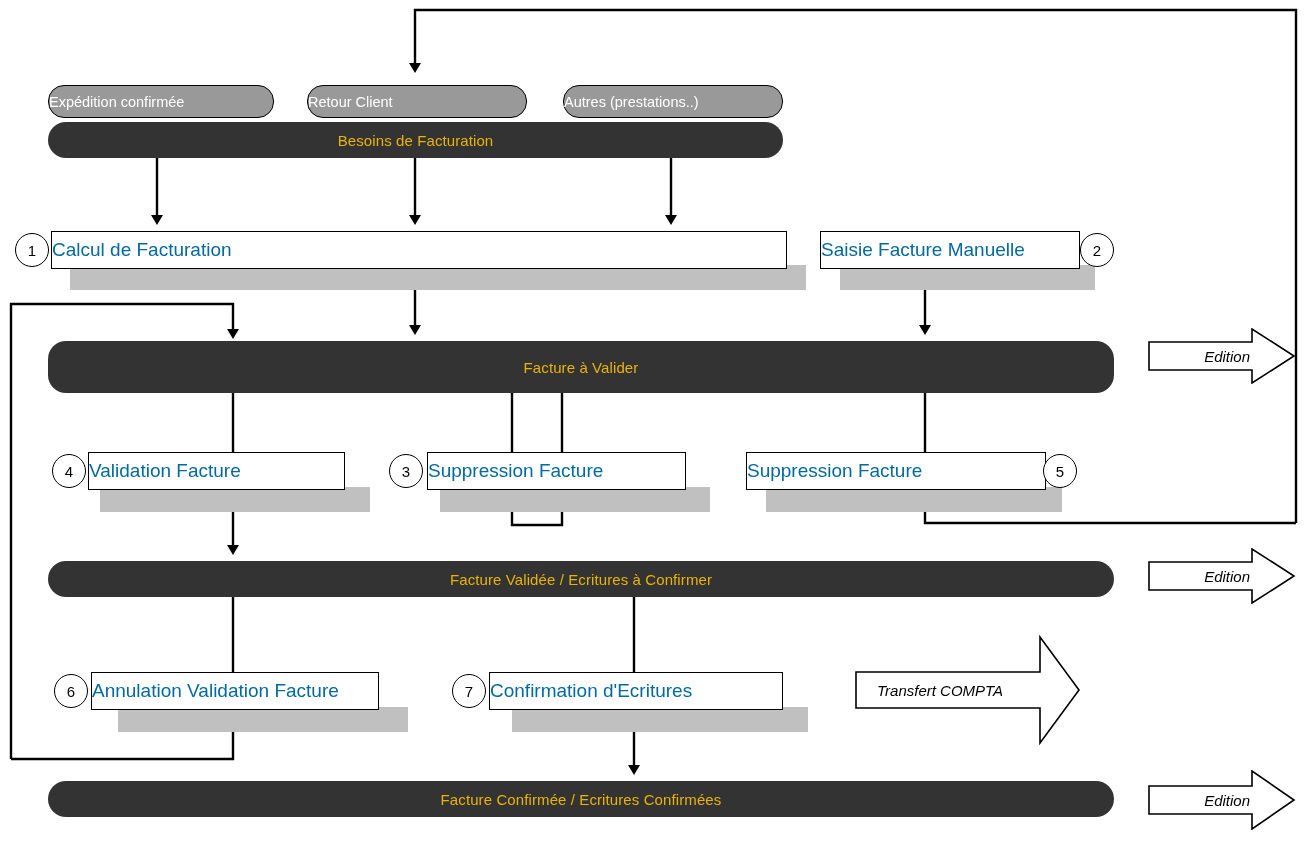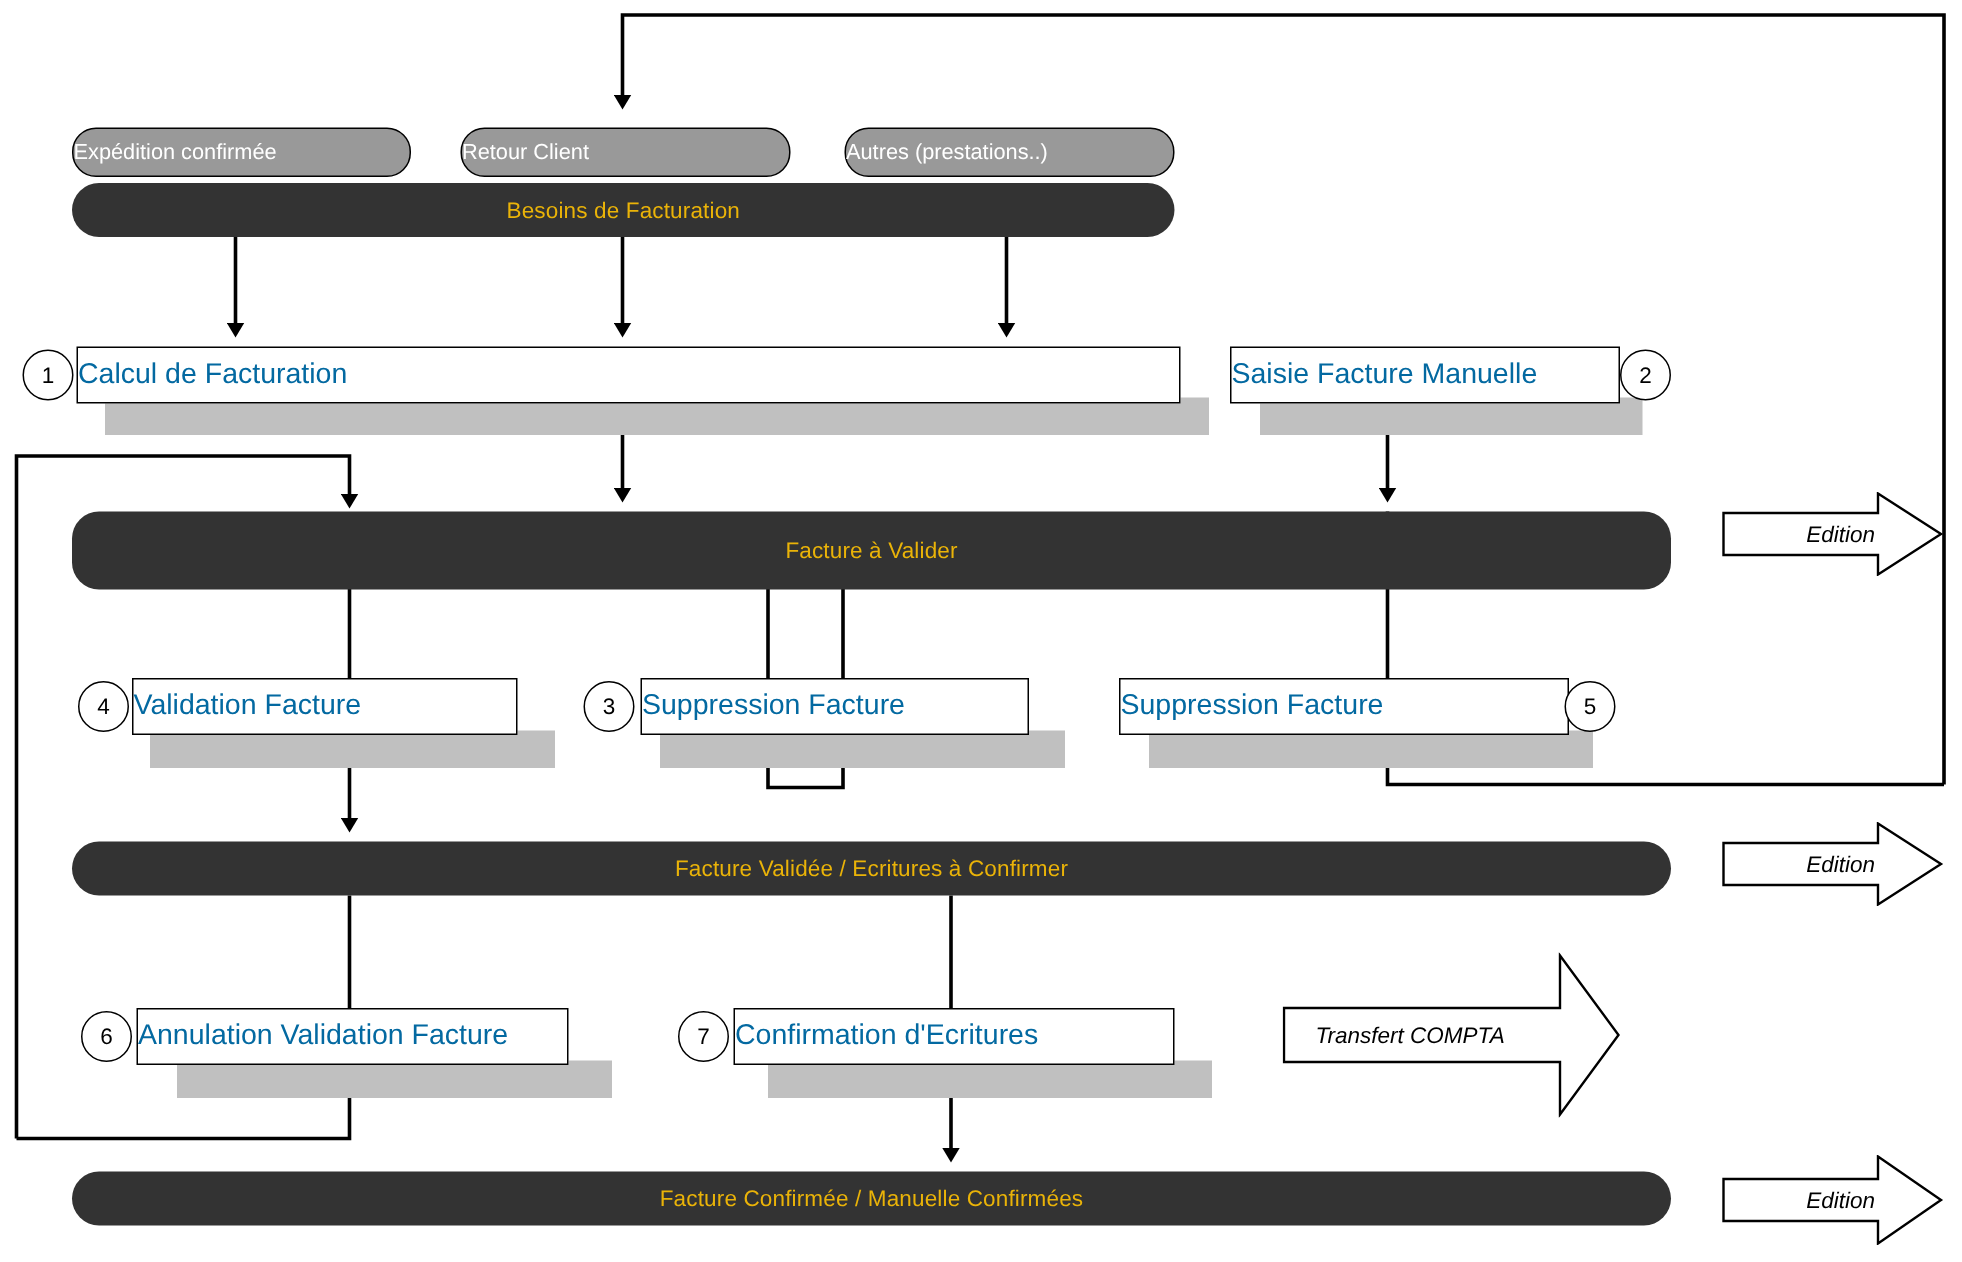--- a/index.html
+++ b/index.html
@@ -174,21 +174,21 @@
 
   <div class="statebar" style="left:48px; top:341px; width:1066px; height:52px;">
     <span>Facture à Valider</span>
   </div>
 
   <div class="statebar" style="left:48px; top:561px; width:1066px; height:36px;">
     <span>Facture Validée / Ecritures à Confirmer</span>
   </div>
 
   <div class="statebar" style="left:48px; top:781px; width:1066px; height:36px;">
-    <span>Facture Confirmée / Manuelle Confirmées</span>
+    <span>Facture Confirmée / Ecritures Confirmées</span>
   </div>
 
   <div class="shadow" style="left:70px; top:265px; width:736px; height:25px;"></div>
   <div class="proc" style="left:51px; top:231px; width:734px; height:36px;">
     <span>Calcul de Facturation</span>
   </div>
   <div class="num" style="left:15px; top:233px;">
     <span>1</span>
   </div>
 

